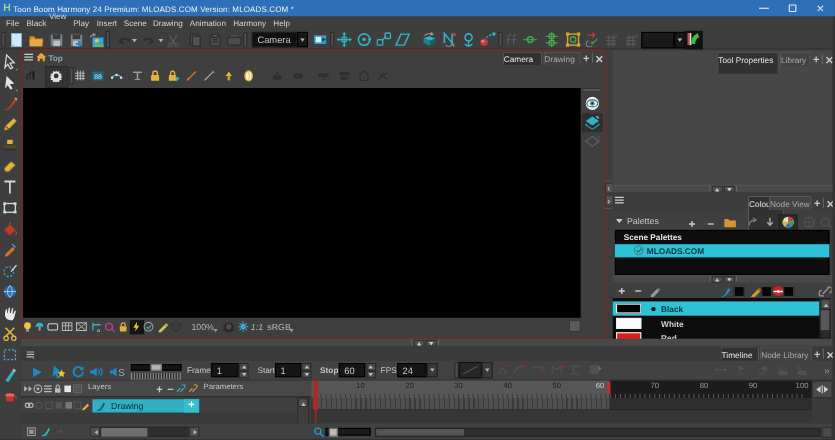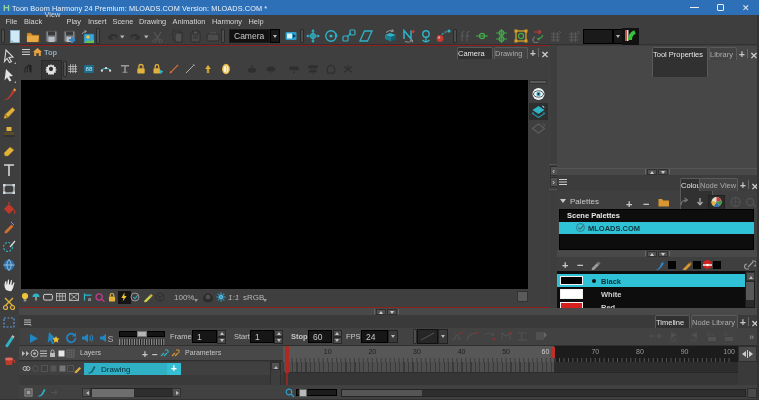--- a/index.html
+++ b/index.html
@@ -443,21 +443,21 @@
 <div class="lbl" style="left:228px;top:292.5px;font-size:8px;color:#b5b5b5;font-style:italic;">1:1</div>
 <div class="lbl" style="left:243px;top:292.5px;font-size:8px;color:#b5b5b5;">sRGB</div>
 <div class="arr" style="left:263px;top:299px;border-left:2.5px solid transparent;border-right:2.5px solid transparent;border-top:3px solid #999;"></div>
 <div class="abs" style="left:517px;top:291px;width:11px;height:11px;background:#5a5a5a;border:1px solid #333;"></div>
 <div class="abs" style="left:549px;top:164px;width:9px;height:1px;background:#555;"></div>
 <div class="ud" style="left:549.5px;top:166px;width:8px;height:10px;font-size:8px;line-height:9px;">‹</div>
 <div class="ud" style="left:549.5px;top:177px;width:8px;height:10px;font-size:8px;line-height:9px;">›</div>
 <div class="abs" style="left:549px;top:189px;width:9px;height:1px;background:#555;"></div>
 <div class="abs" style="left:557px;top:46px;width:200px;height:122px;background:#474747;"></div>
 <div class="abs" style="left:557px;top:46px;width:200px;height:14px;background:#474747;"></div>
-<div class="tab on" style="left:652px;top:46.5px;width:56px;height:30px;line-height:13px;">Tool Properties</div>
+<div class="tab on" style="left:652px;top:46.5px;width:56px;height:20px;line-height:13px;">Tool Properties</div>
 <div class="tab off" style="left:709px;top:46.5px;width:28px;height:13.5px;line-height:13px;">Library</div>
 <div class="pm" style="left:739px;top:50px;">+</div>
 <div class="abs" style="left:747px;top:49px;width:1px;height:9px;background:#666;"></div>
 <div class="pm" style="left:750px;top:50.5px;font-size:9.5px;">✕</div>
 <div class="abs" style="left:557px;top:168px;width:200px;height:7px;background:#494949;border-top:1px solid #555;"></div>
 <div class="abs" style="left:645px;top:169px;width:1px;height:5px;background:#666;"></div>
 <div class="ud" style="left:647px;top:168.5px;width:10px;height:6.5px;">
     <div class="arr" style="left:2px;top:1.5px;border-left:2.5px solid transparent;border-right:2.5px solid transparent;border-bottom:3.5px solid #ccc;"></div>
   </div>
 <div class="ud" style="left:658px;top:168.5px;width:10px;height:6.5px;">

